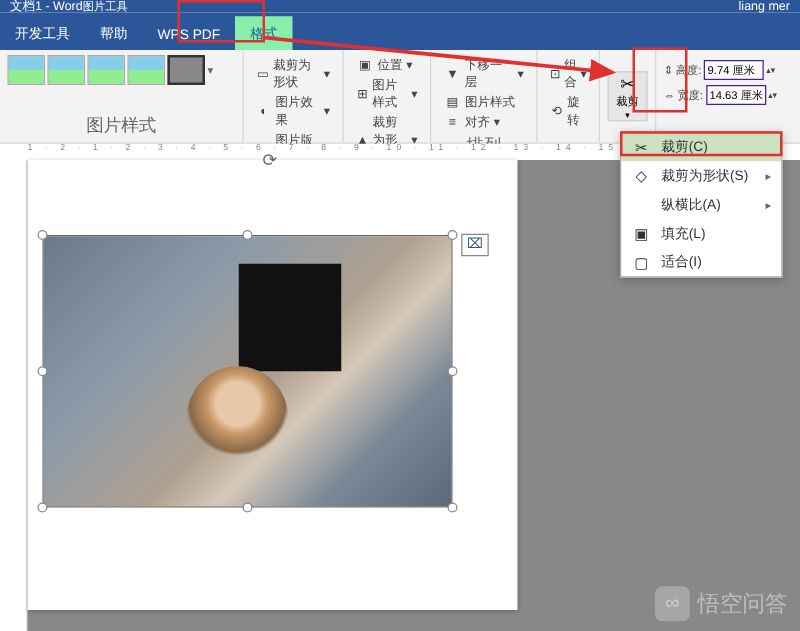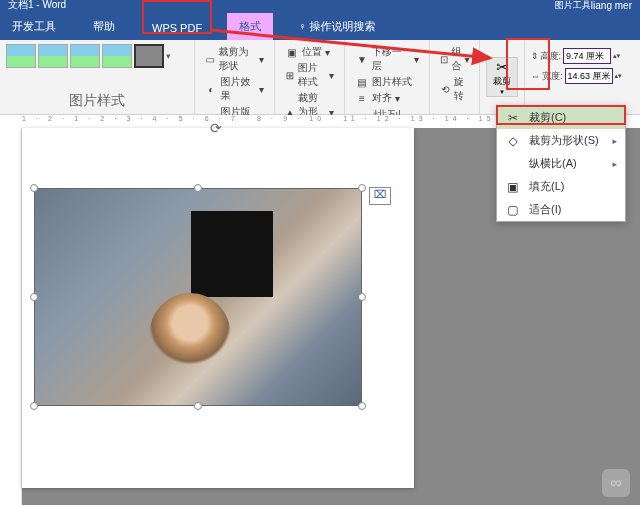--- a/index.html
+++ b/index.html
@@ -1,25 +1,25 @@
 <!DOCTYPE html>
 <html><head>
   <meta charset="utf-8">
   <style>
     * { box-sizing: border-box; margin: 0; padding: 0; font-family: "Microsoft YaHei", sans-serif; }
     body { width: 640px; height: 505px; background: #fff; overflow: hidden; position: relative; }
     
     .titlebar { height: 10px; background: #2b579a; display: flex; align-items: center; padding: 0 8px; font-size: 10px; color: #fff; }
     .titlebar .left { flex: 0 0 auto; }
-    .titlebar .center { flex: 1; text-align: right; font-size: 9px; margin-left: 43px; }
+    .titlebar .center { flex: 1; text-align: left; font-size: 9px; }
     .titlebar .right { flex: 0 0 auto; }
     
-    .tabbar { height: 30px; background: #2b579a; display: flex; align-items: flex-end; gap: 13px; }
+    .tabbar { height: 30px; background: #2b579a; display: flex; align-items: flex-end; }
     .tab { color: #fff; padding: 6px 12px; font-size: 11px; cursor: pointer; }
-    .tab.active { background: #f0abfc; color: #2b579a; }
+    .tab.active { background: #86efac; color: #2b579a; }
     
     .ribbon { height: 75px; background: #f3f3f3; border-bottom: 1px solid #d0d0d0; display: flex; position: relative; }
     
     .ribbon-group { border-right: 1px solid #d8d8d8; padding: 4px 6px; display: flex; flex-direction: column; }
     .ribbon-group-label { text-align: center; font-size: 14px; color: #666; margin-top: auto; padding-top: 2px; }
     
     .styles-row { display: flex; gap: 2px; margin-bottom: 6px; }
     .style-thumb { width: 30px; height: 24px; background: linear-gradient(#87ceeb 50%, #90ee90 50%); border: 1px solid #aaa; cursor: pointer; }
     .style-thumb.selected { border: 2px solid #333; }
     .style-thumb.dark { background: #888; }
@@ -73,21 +73,20 @@
   <span class="left">文档1 - Word</span>
   <span class="center">图片工具</span>
   <span class="right">liang mer</span>
 </div>
 
 <div class="tabbar">
   <span class="tab">开发工具</span>
   <span class="tab">帮助</span>
   <span class="tab">WPS PDF</span>
   <span class="tab active">格式</span>
-  <span class="tab">♀ <span>操作说明搜索</span></span>
 </div>
 
 <div class="ribbon">
   <div class="ribbon-group" style="width:195px">
     <div class="styles-row">
       <div class="style-thumb"></div>
       <div class="style-thumb"></div>
       <div class="style-thumb"></div>
       <div class="style-thumb"></div>
       <div class="style-thumb selected dark"></div>
@@ -211,13 +210,14 @@
   <defs>
       <marker id="ah" markerWidth="8" markerHeight="8" refX="6" refY="3" orient="auto">
         <path d="M0,0 L7,3 L0,6 Z" fill="#e03030"></path>
       </marker>
     </defs>
   <line x1="0" y1="10" x2="280" y2="38" stroke="#e03030" stroke-width="3" marker-end="url(#ah)"></line>
 </svg>
 
 <div class="watermark">
   <span class="logo">∞</span>
+  <span>悟空问答</span>
 </div>
 
 </body></html>

